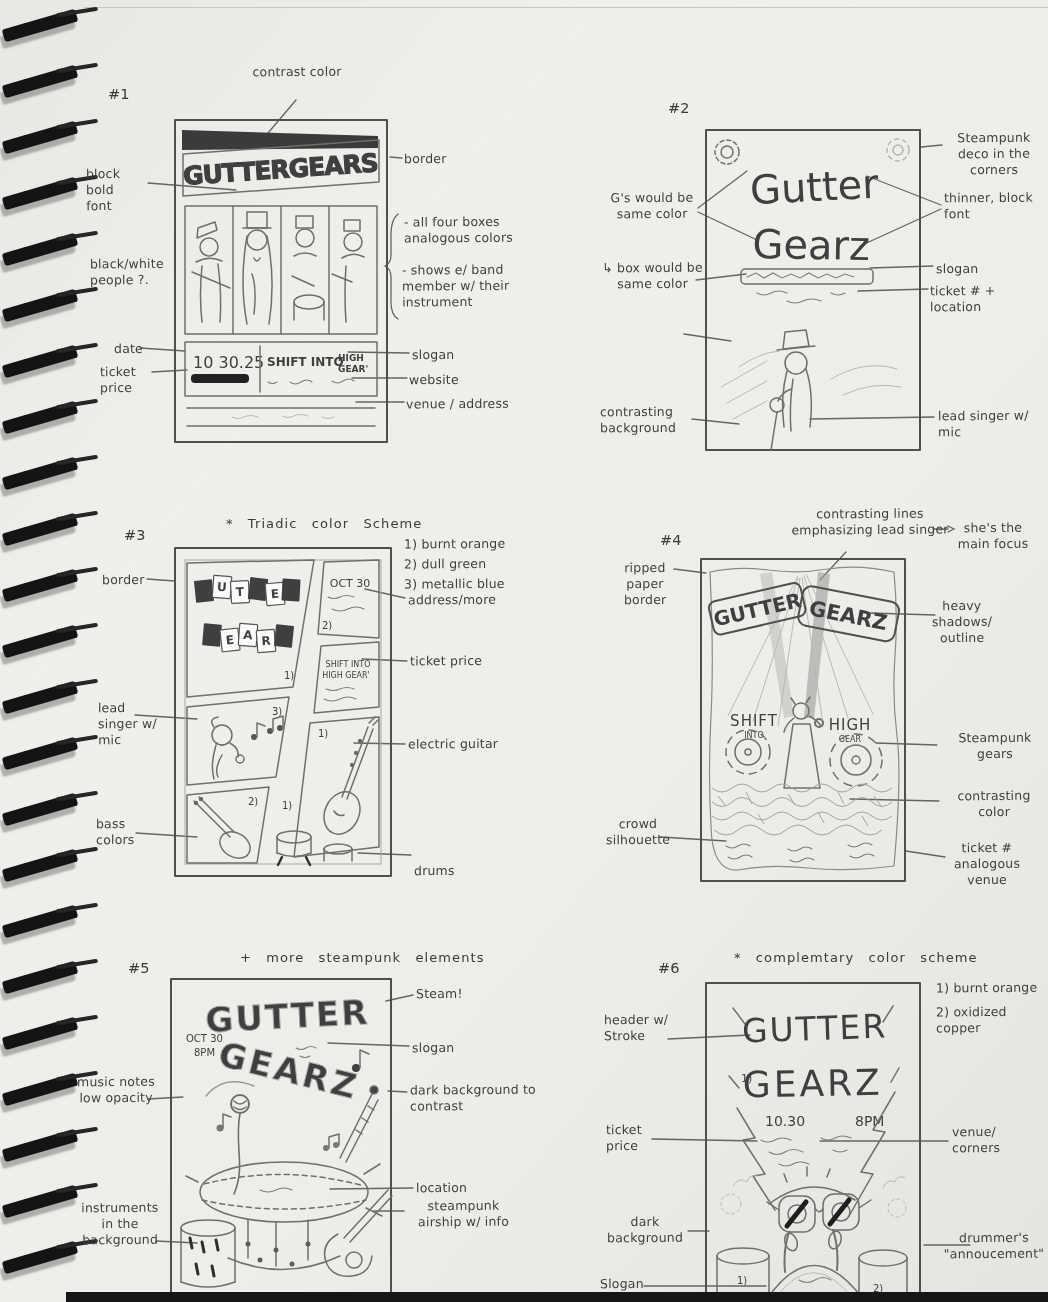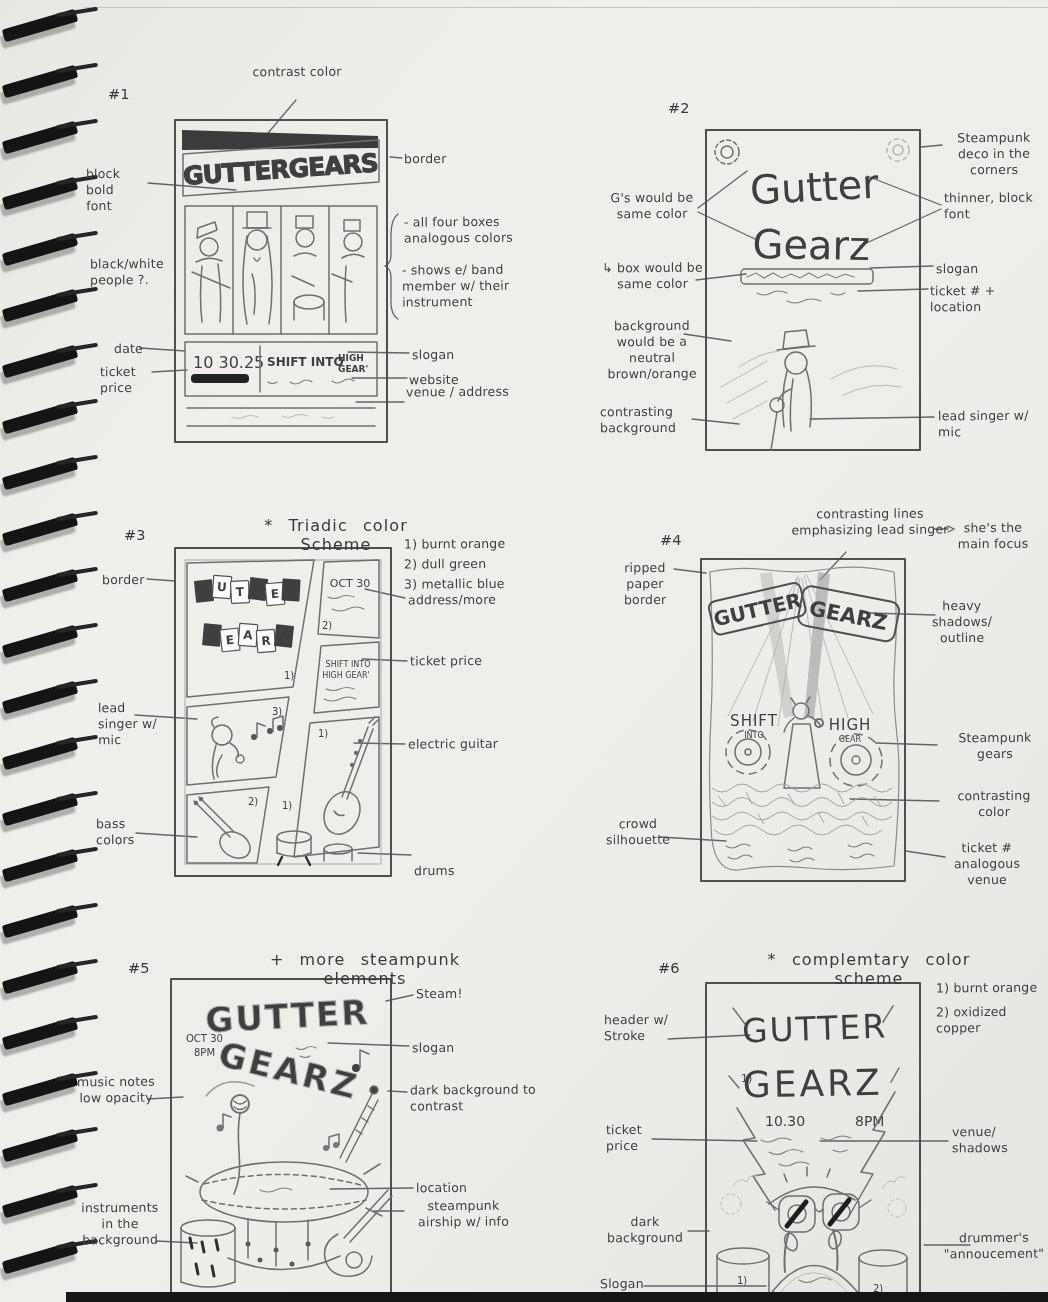--- a/index.html
+++ b/index.html
@@ -9,21 +9,21 @@
   .topedge{position:absolute;left:84px;top:7px;width:964px;height:1px;background:#c6c5c2;}
   .botstrip{position:absolute;left:66px;top:1292px;width:982px;height:10px;background:#161616;}
   .coil{position:absolute;left:0;width:98px;height:46px;}
   .coil::before{content:"";position:absolute;left:2px;top:15px;width:76px;height:13px;background:#141414;
     border-radius:3px;transform:rotate(-16deg);box-shadow:-4px 6px 2px rgba(110,110,108,.5);}
   .coil::after{content:"";position:absolute;left:56px;top:6px;width:42px;height:3.5px;background:#262626;
     border-radius:2px;transform:rotate(-9deg);}
   .ann{position:absolute;font-size:12.5px;color:#3f3f3f;line-height:1.28;letter-spacing:.2px;transform:rotate(-.4deg);}
   .c{text-align:center;}
   .num{position:absolute;font-size:14.5px;color:#393939;}
-  .hdr{position:absolute;font-size:16px;color:#3a3a3a;letter-spacing:1.1px;word-spacing:9px;text-align:center;}
+  .hdr{position:absolute;font-size:13px;color:#3a3a3a;letter-spacing:1.1px;word-spacing:9px;}
   .poster{position:absolute;}
   #leaders{position:absolute;left:0;top:0;pointer-events:none;}
   #leaders path{stroke:#4c4c4c;stroke-width:1.3;fill:none;opacity:.85;stroke-linecap:round;}
   svg text{font-family:"DejaVu Sans",sans-serif;fill:#3f3f3f;}
   .pk{stroke:#6f6f6d;fill:none;stroke-width:1.5;stroke-linecap:round;stroke-linejoin:round;}
   .pk2{stroke:#4f4f4d;fill:none;stroke-width:2;stroke-linecap:round;stroke-linejoin:round;}
   .lt{stroke:#b9b9b7;fill:none;stroke-width:1;stroke-linecap:round;}
   .sq{stroke:#7d7d7b;fill:none;stroke-width:1.1;stroke-linecap:round;}
 </style>
 </head>
@@ -508,26 +508,25 @@
   <div class="ann c" style="left:252px;top:64px;width:90px">contrast color</div>
   <div class="ann" style="left:404px;top:151px">border</div>
   <div class="ann" style="left:86px;top:166px;width:52px">block bold font</div>
   <div class="ann" style="left:90px;top:256px;width:115px">black/white people ?.</div>
   <div class="ann" style="left:404px;top:214px;width:150px">- all four boxes analogous colors</div>
   <div class="ann" style="left:402px;top:262px;width:150px">- shows e/ band member w/ their instrument</div>
   <div class="ann" style="left:114px;top:341px">date</div>
   <div class="ann" style="left:100px;top:364px;width:50px">ticket price</div>
   <div class="ann" style="left:412px;top:347px">slogan</div>
   <div class="ann" style="left:409px;top:372px">website</div>
-  <div class="ann" style="left:406px;top:384px;width:130px">venue / address</div>
+  <div class="ann" style="left:406px;top:396px;width:130px">venue / address</div>
 
   <div class="num" style="left:668px;top:100px">#2</div>
   <div class="ann c" style="left:606px;top:190px;width:92px">G's would be same color</div>
   <div class="ann c" style="left:600px;top:260px;width:105px">↳ box would be same color</div>
-  <div class="ann c" style="left:596px;top:318px;width:112px">background would be a neutral brown/orange</div>
   <div class="ann" style="left:600px;top:404px;width:100px">contrasting background</div>
   <div class="ann c" style="left:944px;top:130px;width:100px">Steampunk deco in the corners</div>
   <div class="ann" style="left:944px;top:190px;width:92px">thinner, block font</div>
   <div class="ann" style="left:936px;top:261px">slogan</div>
   <div class="ann" style="left:930px;top:283px;width:105px">ticket # + location</div>
   <div class="ann" style="left:938px;top:408px;width:100px">lead singer w/ mic</div>
 
   <div class="num" style="left:124px;top:527px">#3</div>
   <div class="hdr" style="left:226px;top:516px;width:220px">* Triadic color Scheme</div>
   <div class="ann" style="left:404px;top:536px;width:150px">1) burnt orange</div>
@@ -562,17 +561,17 @@
   <div class="ann c" style="left:406px;top:1198px;width:115px">steampunk airship w/ info</div>
 
   <div class="num" style="left:658px;top:960px">#6</div>
   <div class="hdr" style="left:734px;top:950px;width:270px">* complemtary color scheme</div>
   <div class="ann" style="left:936px;top:980px;width:115px">1) burnt orange</div>
   <div class="ann" style="left:936px;top:1004px;width:110px">2) oxidized copper</div>
   <div class="ann" style="left:604px;top:1012px;width:66px">header w/ Stroke</div>
   <div class="ann" style="left:606px;top:1122px;width:52px">ticket price</div>
   <div class="ann c" style="left:596px;top:1214px;width:98px">dark background</div>
   <div class="ann" style="left:600px;top:1276px">Slogan</div>
-  <div class="ann" style="left:952px;top:1124px;width:82px">venue/ shadows</div>
+  <div class="ann" style="left:952px;top:1124px;width:82px">venue/ corners</div>
   <div class="ann c" style="left:942px;top:1230px;width:104px">drummer's "annoucement"</div>
 
   <div class="botstrip"></div>
 </div>
 
 </body></html>

